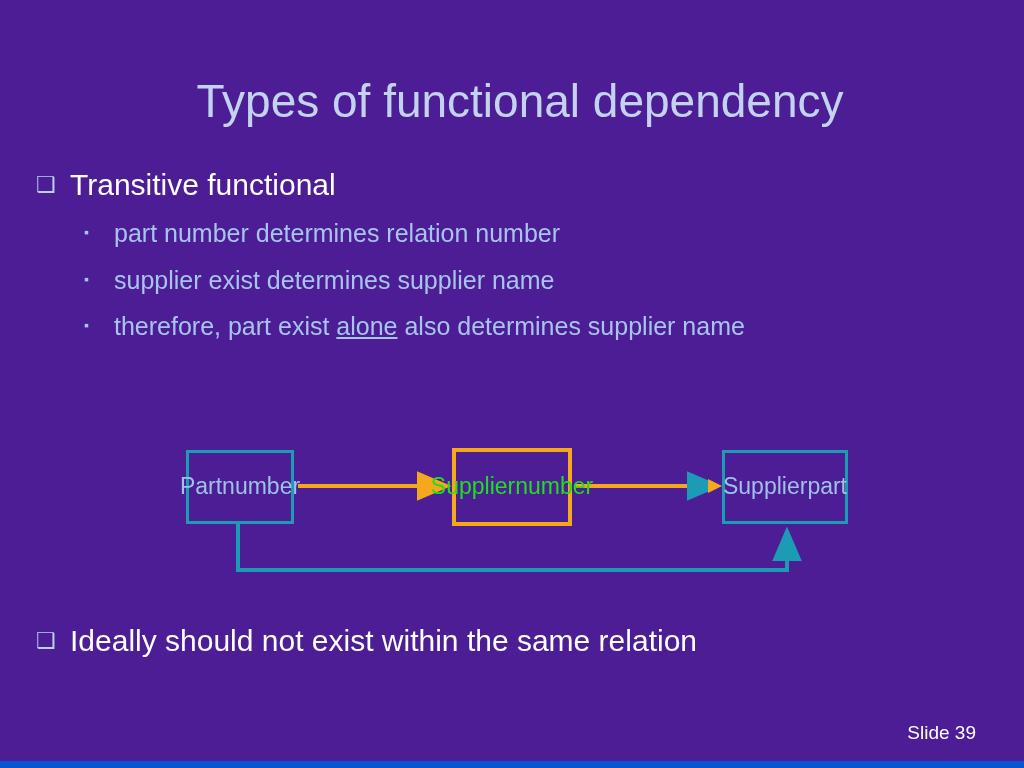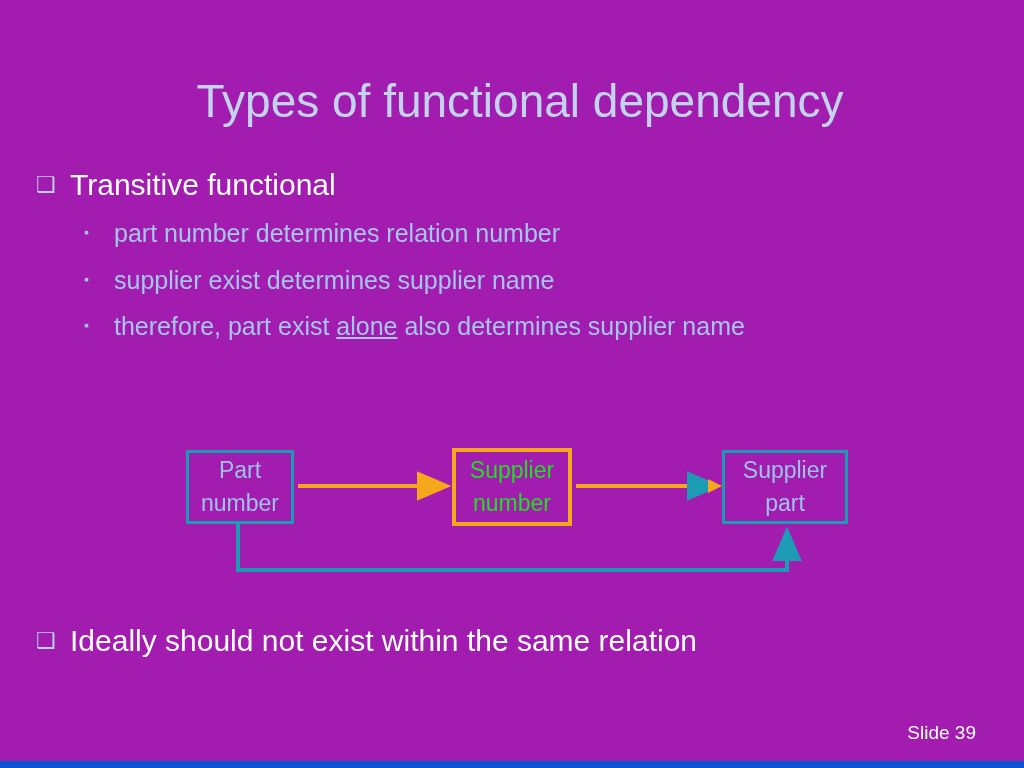--- a/index.html
+++ b/index.html
@@ -12,21 +12,21 @@
     background: #0A5CE0;
     font-family: "Liberation Sans", sans-serif;
     overflow: hidden;
     position: relative;
   }
   .slide {
     position: absolute;
     left: 0; top: 0;
     width: 1024px;
     height: 768px;
-    background: #a21caf;
+    background: #4c1d95;
   }
   .bottom-band {
     position: absolute;
     left: 0;
     bottom: 0;
     width: 1024px;
     height: 7px;
     background: #0954CF;
   }
 
@@ -93,21 +93,21 @@
     position: absolute;
     left: 160px;
     top: 430px;
     width: 720px;
     height: 160px;
   }
   .node {
     position: absolute;
     box-sizing: border-box;
     display: flex;
-    flex-direction: column;
+    flex-direction: row;
     align-items: center;
     justify-content: center;
     text-align: center;
     font-size: 23px;
     line-height: 1.45;
   }
   .node-teal {
     border: 3px solid #1C9CB4;
     color: #9FC1E8;
   }

